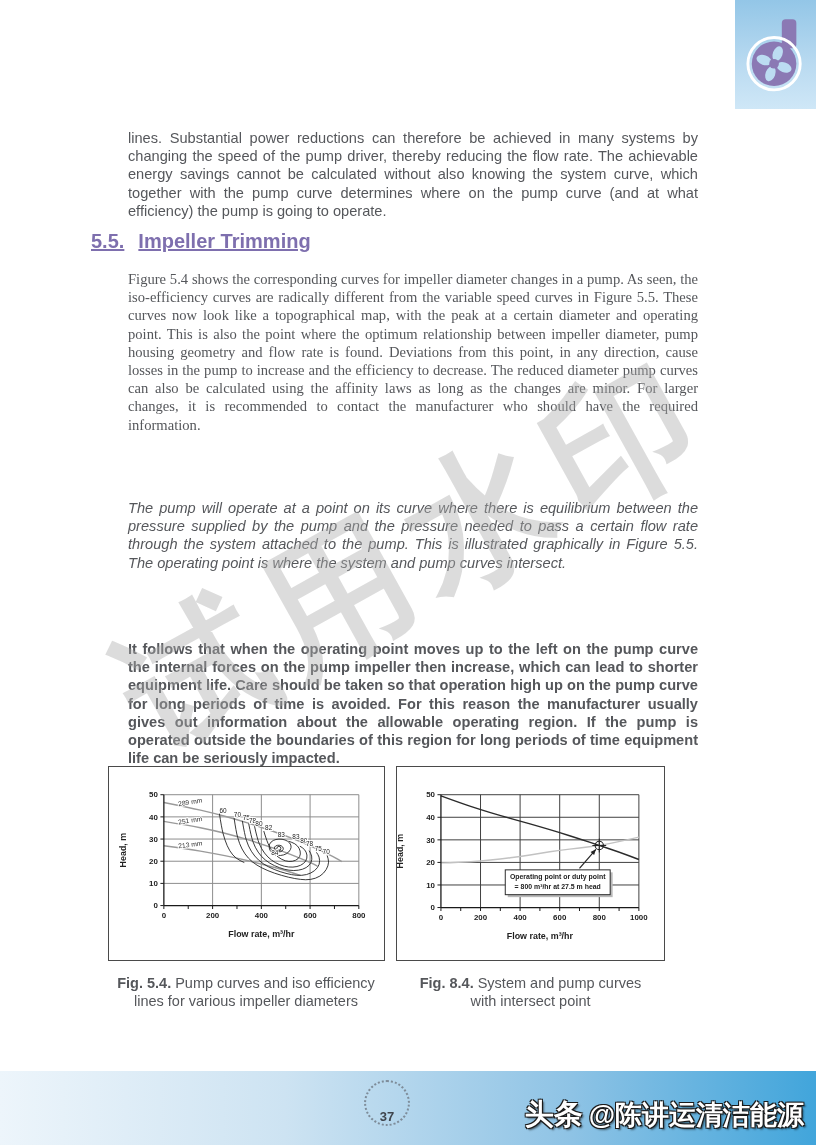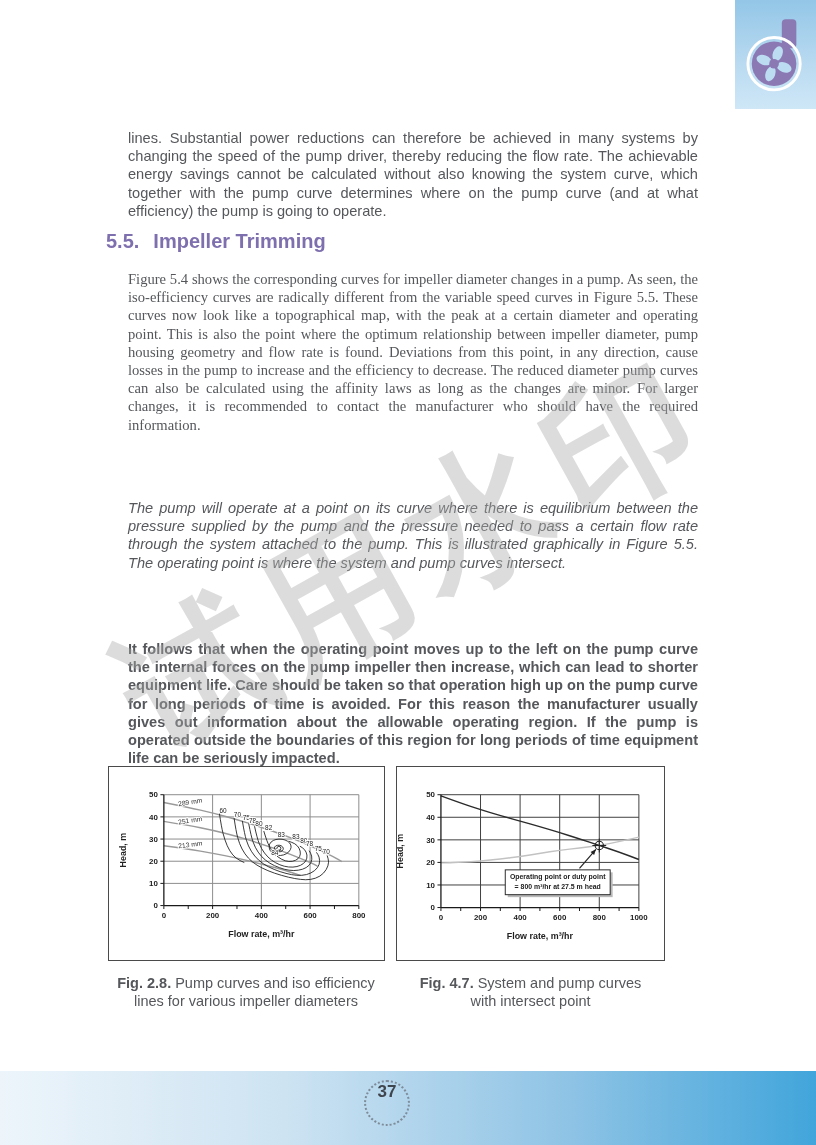--- a/index.html
+++ b/index.html
@@ -14,22 +14,22 @@
     background:linear-gradient(180deg,#93c6e7 0%,#b7d9f0 55%,#cfe7f7 100%);
     display:flex; align-items:center; justify-content:center;
   }
   
   .body-text {
     position:absolute; left:112px; width:570px;
     font-size:14.6px; line-height:18.2px; color:#55575b;
     text-align:justify; letter-spacing:0px;margin-left:16px;
   }
   .heading {
-    position:absolute; left:106px; width:570px;
-    font-size:20px; font-weight:bold; color:#7e6fae;
+    position:absolute; left:91px; width:570px;
+    font-size:20px; font-weight:bold; color:#7e6fae;text-decoration:underline;
   }
   .heading .sec-num { margin-right:14px; }
   
   .figure-box {
     position:absolute; top:766px; height:195px; border:1px solid #4a4a4a; background:#fff;
   }
   .fig1 { left:108px; width:277px; }
   .fig2 { left:396px; width:269px; }
   .figure-box svg { display:block; width:100%; height:100%; }
   .figure-box text { font-family:"Liberation Sans", sans-serif; }
@@ -49,22 +49,22 @@
     pointer-events:none; z-index:6; white-space:nowrap;
   }
   
   .footer {
     position:absolute; left:0; top:1071px; width:816px; height:74px;
     background:linear-gradient(90deg,#edf5fb 0%,#cde3f2 35%,#8ec3e5 70%,#41a5db 100%);
   }
   .page-circle {
     position:absolute; left:364px; top:9px; width:46px; height:46px;
     border:2px dotted #7e8c99; border-radius:50%;
-    display:flex; align-items:flex-start; justify-content:center;
-    font-size:17px; font-weight:bold; color:#3f454d;
+    display:flex; align-items:flex-end; justify-content:center;
+    font-size:13px; font-weight:bold; color:#3f454d;
   }
   .brand-wm {
     position:absolute; right:12px; bottom:10px; white-space:nowrap;
     font-weight:bold; color:#ffffff; font-size:27px;
     text-shadow:-1px -1px 0 #1a1a1a, 1px -1px 0 #1a1a1a, -1px 1px 0 #1a1a1a,
                  1px 1px 0 #1a1a1a, 2px 2px 2px rgba(0,0,0,0.55);
   }
   .brand-wm .b1 { font-size:29px; margin-right:6px; }
   
   .pos-p1 { top:129px; }
@@ -239,29 +239,32 @@
         <text x="124" y="155" font-size="8" font-weight="bold" fill="#222" text-anchor="middle">400</text>
         <text x="164" y="155" font-size="8" font-weight="bold" fill="#222" text-anchor="middle">600</text>
         <text x="204" y="155" font-size="8" font-weight="bold" fill="#222" text-anchor="middle">800</text>
         <text x="244" y="155" font-size="8" font-weight="bold" fill="#222" text-anchor="middle">1000</text>
         <text x="144" y="174" font-size="9" font-weight="bold" fill="#222" text-anchor="middle">Flow rate, m³/hr</text>
         <text x="6" y="85" font-size="9" font-weight="bold" fill="#222" text-anchor="middle" transform="rotate(-90 6 85)">Head, m</text>
       </svg>
   </div>
 
   <div class="caption cap1">
-    <b>Fig. 2.8.</b>
+    <b>Fig. 5.4.</b>
     <span>Pump curves and iso efficiency lines for various impeller diameters</span>
   </div>
   <div class="caption cap2">
-    <b>Fig. 4.7.</b>
+    <b>Fig. 8.4.</b>
     <span>System and pump curves with intersect point</span>
   </div>
 
   <div class="wm-diagonal">试用水印</div>
 
   <div class="footer">
     <div class="page-circle">
       <span>37</span>
     </div>
+    <div class="brand-wm">
+      <span class="b1">头条</span><span class="b2">@陈讲运清洁能源</span>
+    </div>
   </div>
 
 </div>
 
 </body></html>

